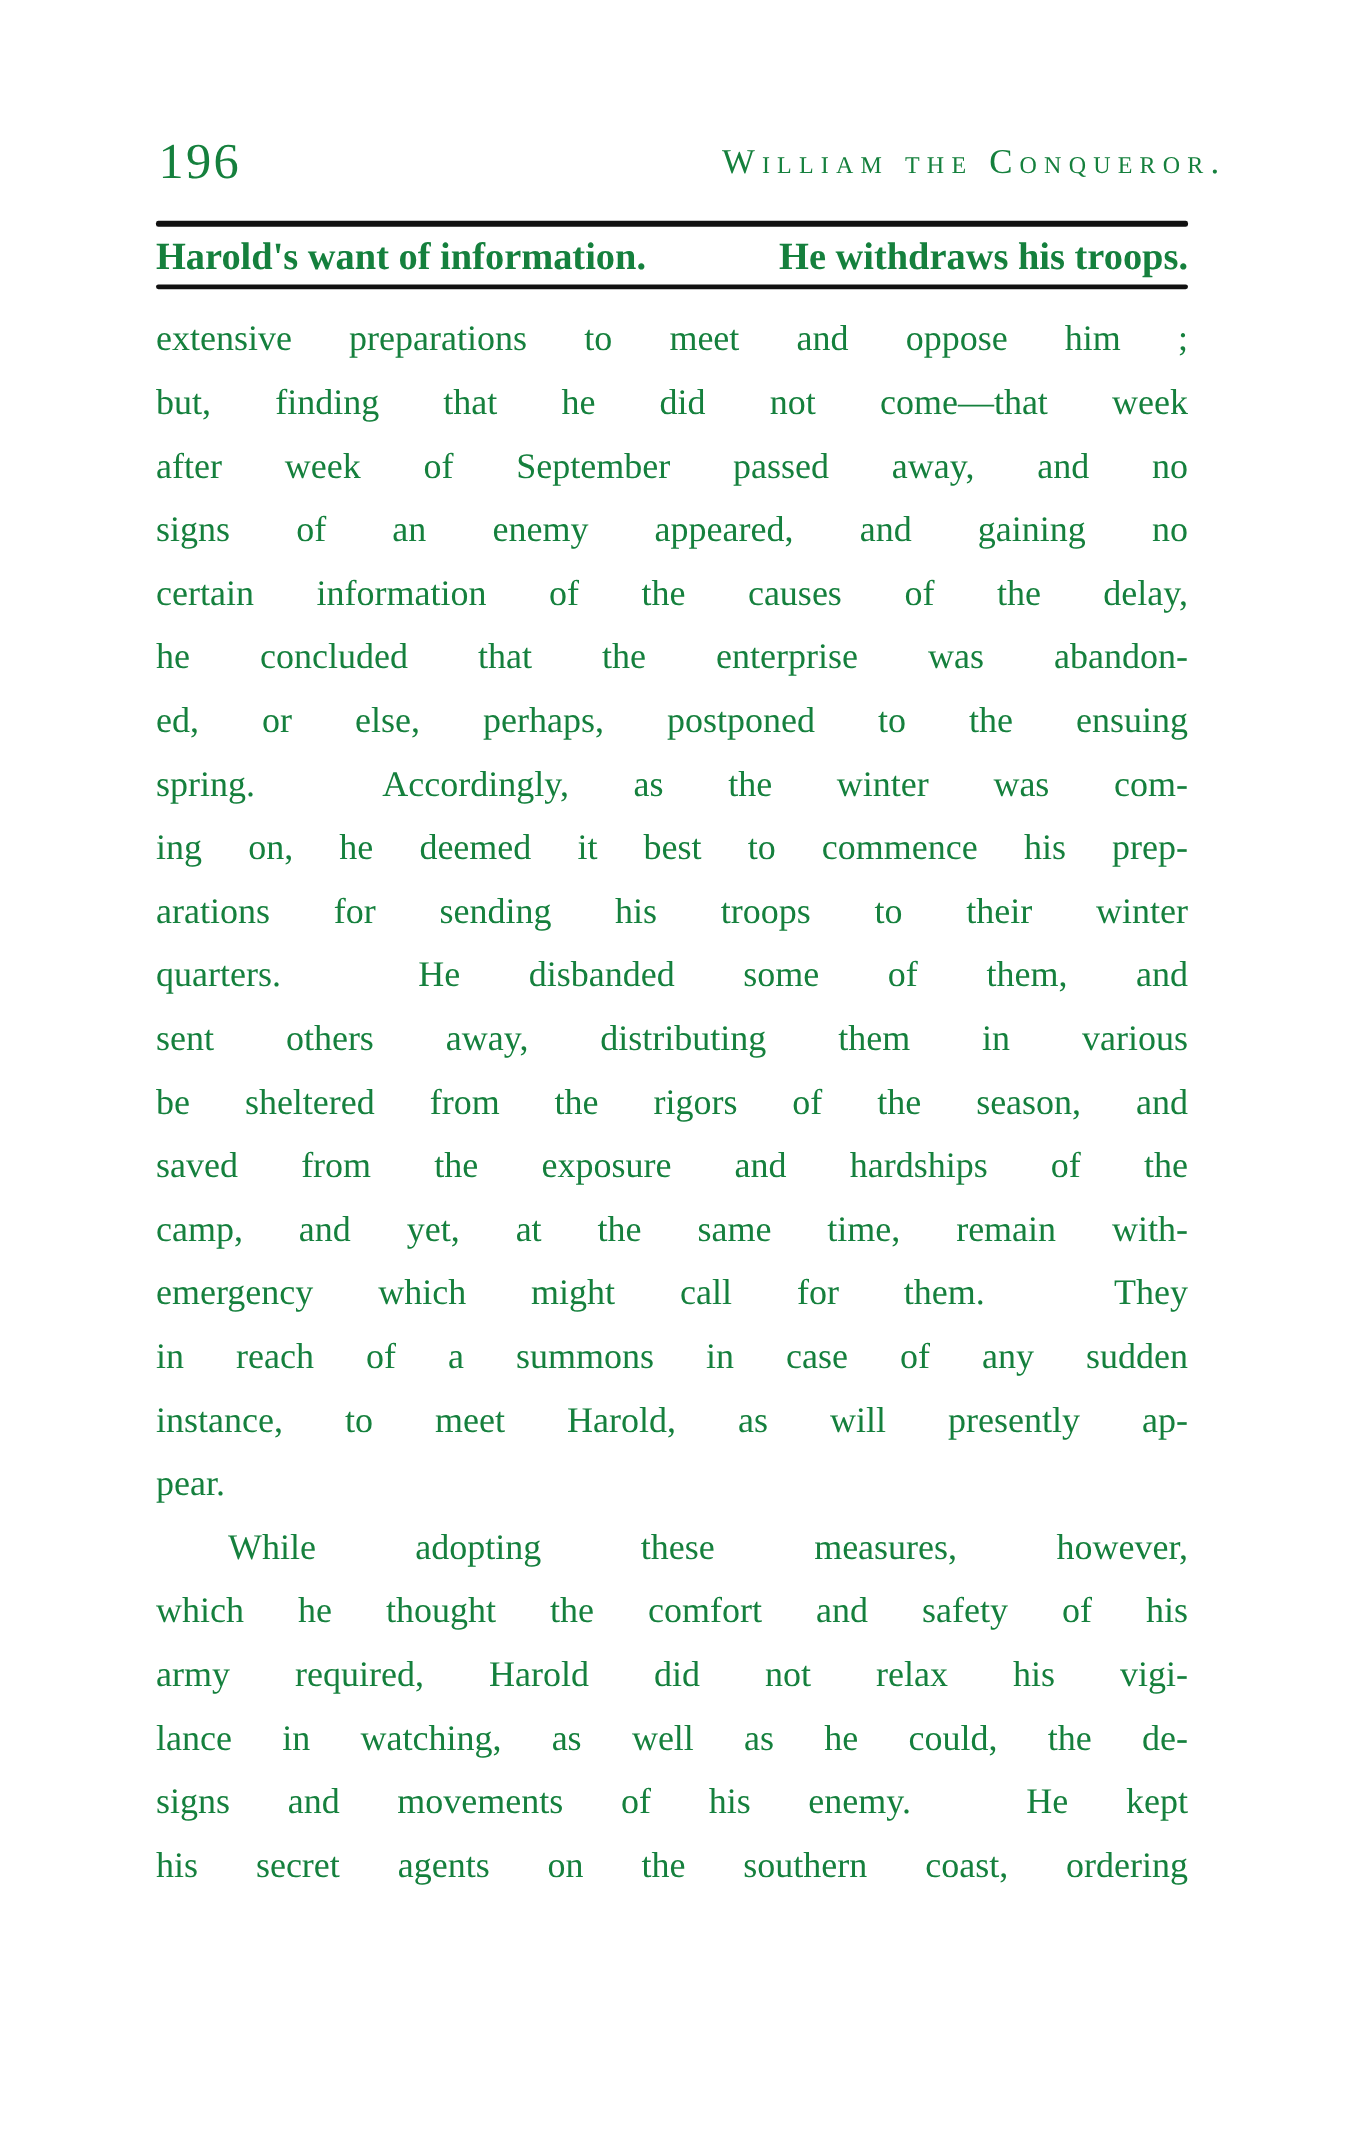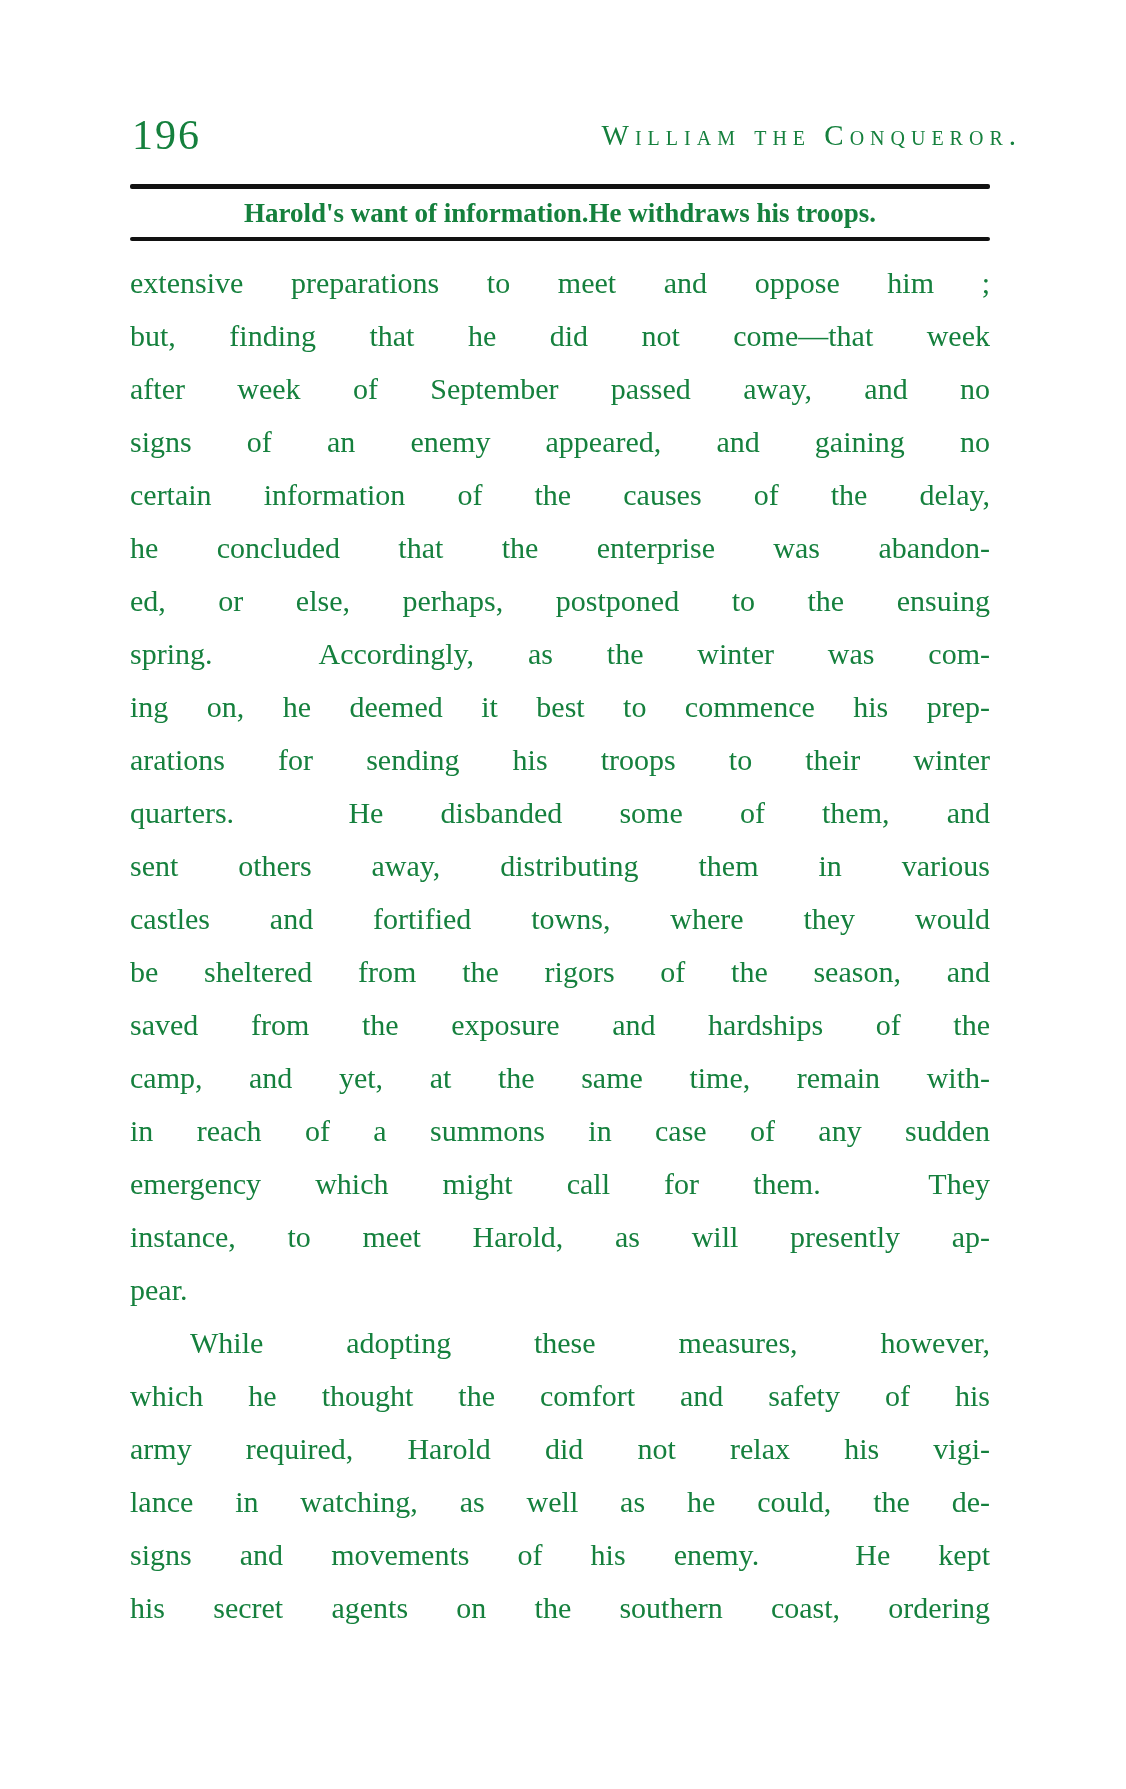--- a/index.html
+++ b/index.html
@@ -48,22 +48,22 @@
     height: 5px;
     margin-top: 24px;
   }
   .rule-bottom {
     height: 4px;
     margin-top: 9px;
   }
   .running-heads {
     margin-top: 9px;
     display: flex;
-    justify-content: center;
-    font-size: 27px;
+    justify-content: space-between;
+    font-size: 32px;
     font-weight: bold;
     line-height: 30px;
   }
   .body-text {
     margin-top: 15px;
     font-size: 30px;
   }
   .line {
     line-height: 53px;
     text-align: justify;
@@ -102,26 +102,25 @@
     <div class="line">after week of September passed away, and no</div>
     <div class="line">signs of an enemy appeared, and gaining no</div>
     <div class="line">certain information of the causes of the delay,</div>
     <div class="line">he concluded that the enterprise was abandon-</div>
     <div class="line">ed, or else, perhaps, postponed to the ensuing</div>
     <div class="line">spring.&nbsp; Accordingly, as the winter was com-</div>
     <div class="line">ing on, he deemed it best to commence his prep-</div>
     <div class="line">arations for sending his troops to their winter</div>
     <div class="line">quarters.&nbsp; He disbanded some of them, and</div>
     <div class="line">sent others away, distributing them in various</div>
-    <div class="line">castles and fortified towns, where they would</div>
     <div class="line">be sheltered from the rigors of the season, and</div>
     <div class="line">saved from the exposure and hardships of the</div>
     <div class="line">camp, and yet, at the same time, remain with-</div>
+    <div class="line">emergency which might call for them.&nbsp; They</div>
     <div class="line">in reach of a summons in case of any sudden</div>
-    <div class="line">emergency which might call for them.&nbsp; They</div>
     <div class="line">instance, to meet Harold, as will presently ap-</div>
     <div class="line short">pear.</div>
     <div class="line indent">While adopting these measures, however,</div>
     <div class="line">which he thought the comfort and safety of his</div>
     <div class="line">army required, Harold did not relax his vigi-</div>
     <div class="line">lance in watching, as well as he could, the de-</div>
     <div class="line">signs and movements of his enemy.&nbsp; He kept</div>
     <div class="line">his secret agents on the southern coast, ordering</div>
   </div>
 

